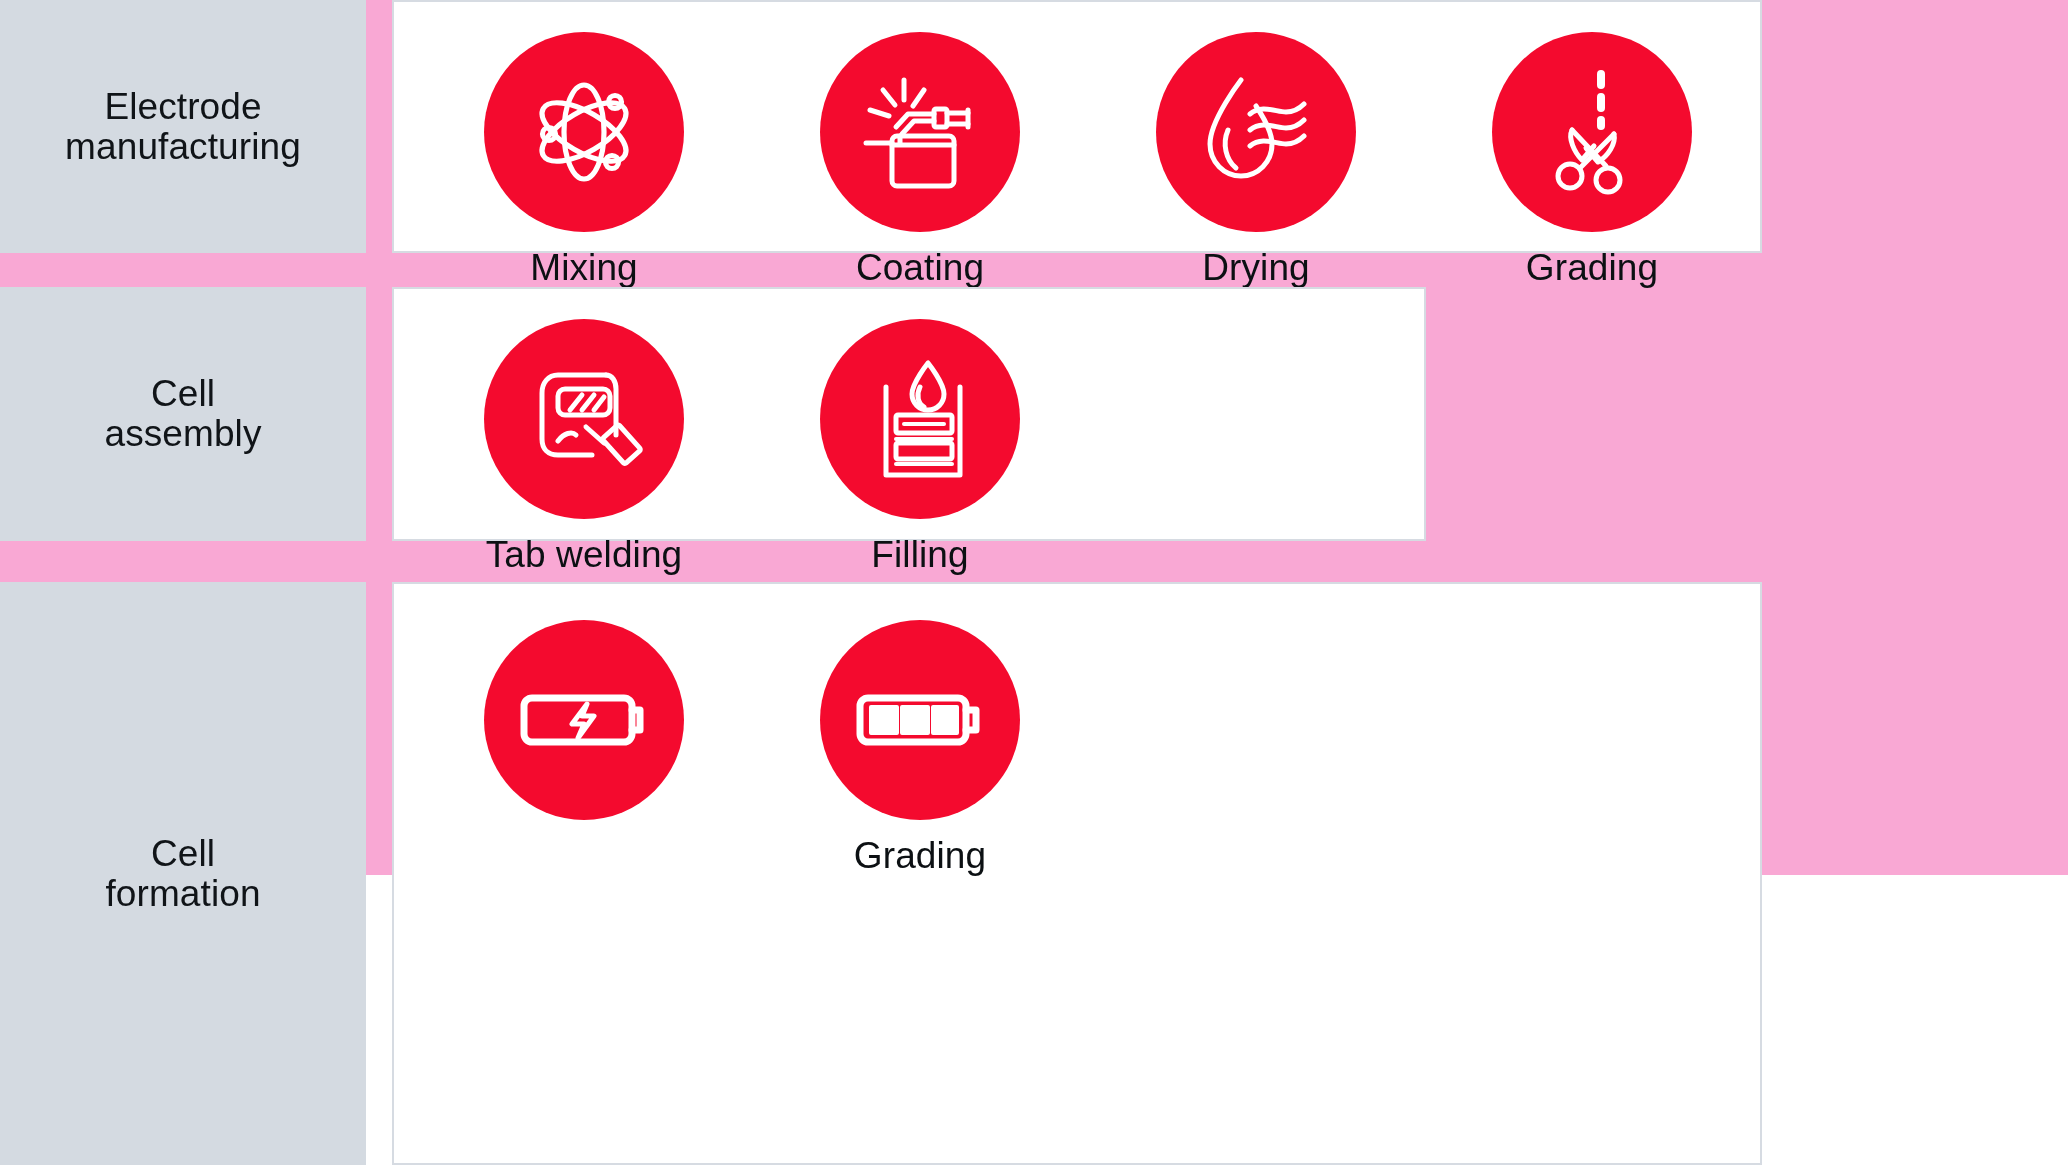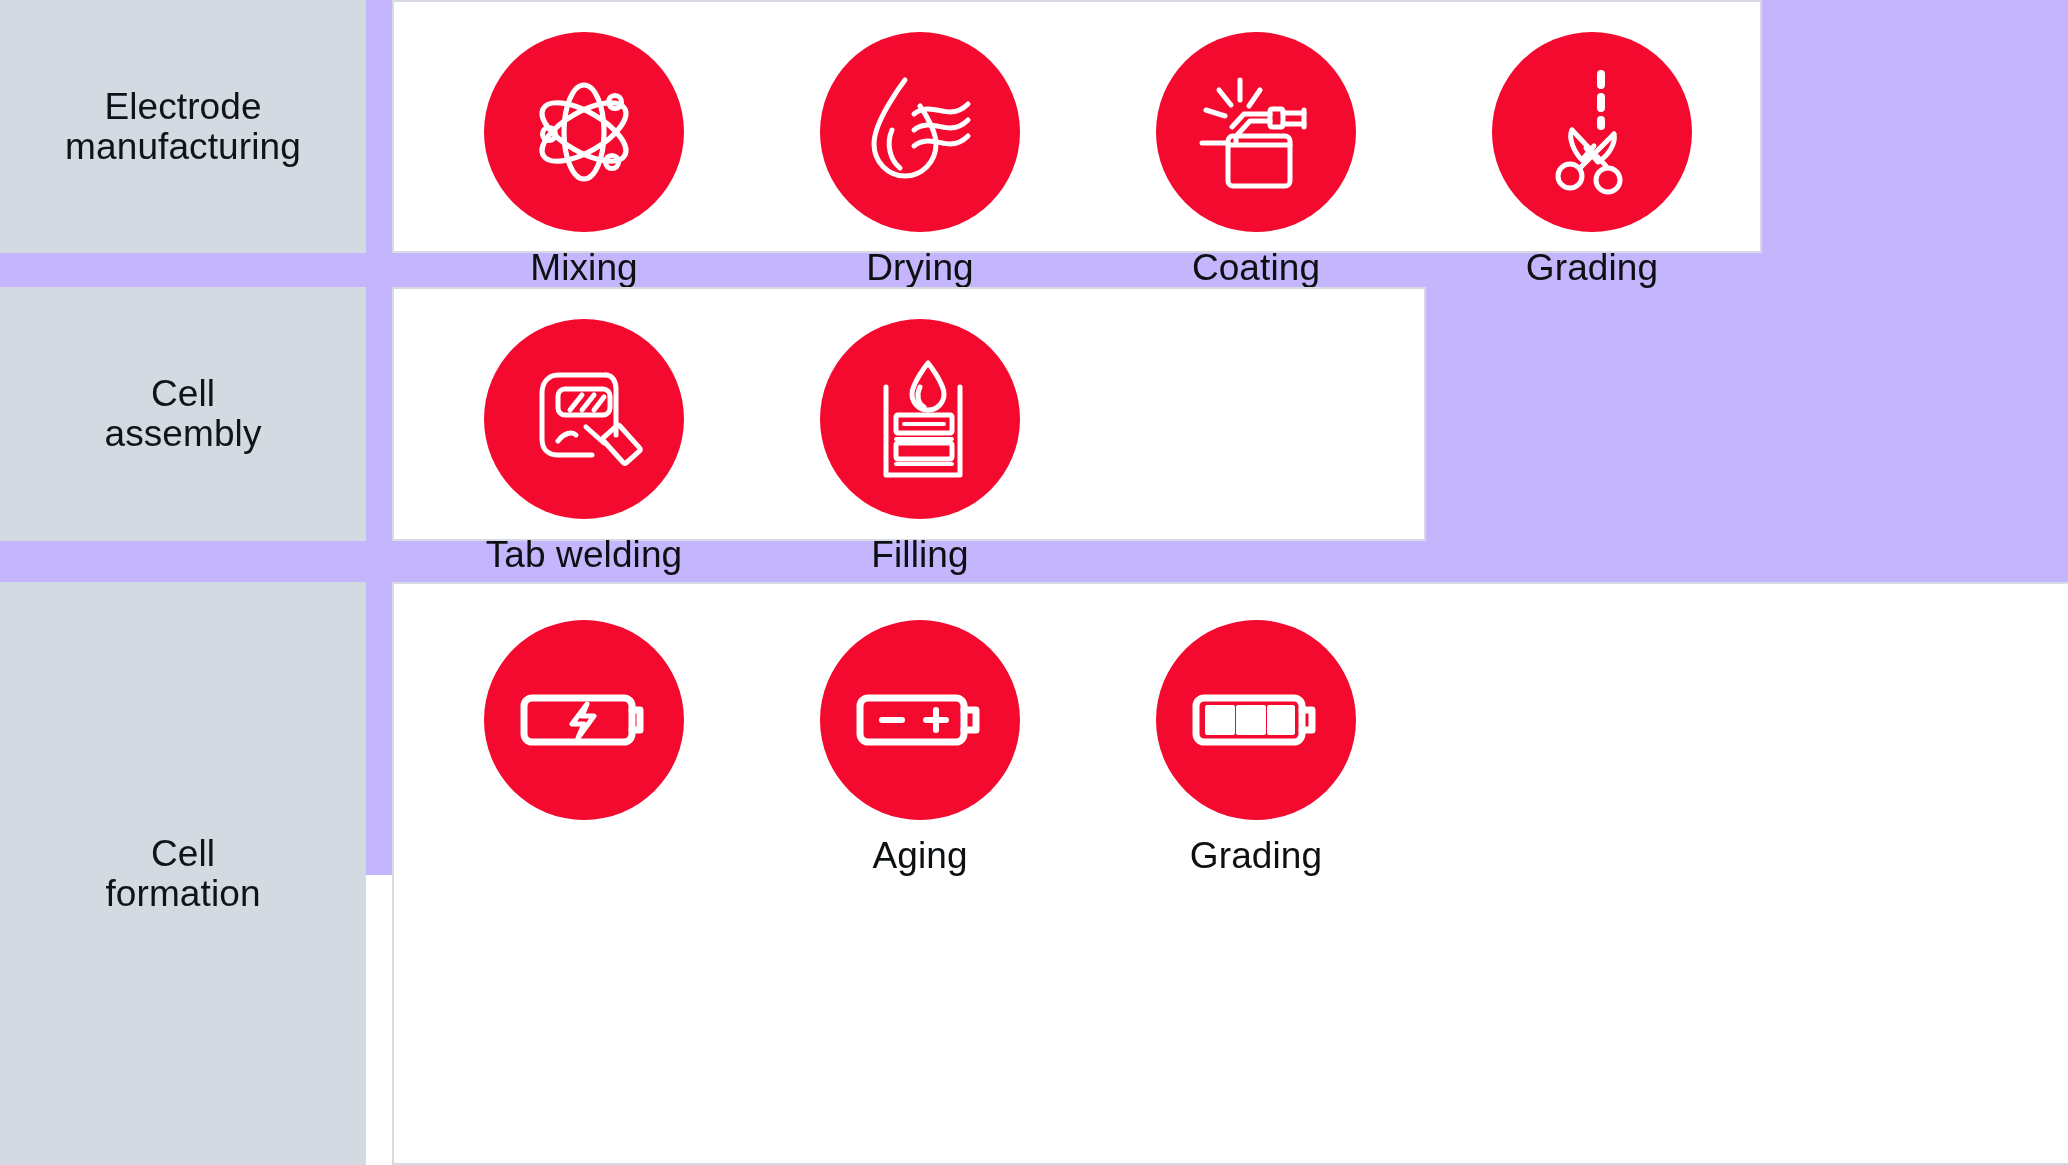--- a/index.html
+++ b/index.html
@@ -7,21 +7,21 @@
     width: 2068px;
     height: 1165px;
     background: #ffffff;
     font-family: "Liberation Sans", sans-serif;
     overflow: hidden;
   }
   #stage {
     position: relative;
     width: 2068px;
     height: 875px;
-    background: #c4b5fd;
+    background: #f9a8d4;
   }
 
   .row {
     position: absolute;
     left: 0;
     display: flex;
     align-items: stretch;
   }
 
   .row-label {
@@ -120,52 +120,52 @@
             <circle cx="29" cy="66" r="6.5"></circle>
             <circle cx="92" cy="94" r="6.5"></circle>
           </svg>
         </div>
         <div class="stage-name">Mixing</div>
       </div>
 
       <div class="stage-cell">
         <div class="icon-circle">
           <svg width="128" height="128" viewBox="0 0 128 128" fill="none" stroke="#ffffff" stroke-width="5" stroke-linecap="round" stroke-linejoin="round">
-            <path d="M49 12 C49 12 18 52 18 76 C18 94 32 108 49 108 C66 108 80 94 80 76 C80 66 72 50 64 38"></path>
-            <path d="M36 62 C30 76 34 92 44 100"></path>
-            <path d="M58 46 C70 36 84 44 94 44 C102 44 108 40 112 36"></path>
-            <path d="M58 62 C70 52 84 60 94 60 C102 60 108 56 112 52"></path>
-            <path d="M58 78 C70 68 84 76 94 76 C102 76 108 72 112 68"></path>
-          </svg>
-        </div>
-        <div class="stage-name">Drying</div>
-      </div>
-
-      <div class="stage-cell">
-        <div class="icon-circle">
-          <svg width="128" height="128" viewBox="0 0 128 128" fill="none" stroke="#ffffff" stroke-width="5" stroke-linecap="round" stroke-linejoin="round">
 
             <line x1="48" y1="12" x2="48" y2="32"></line>
             <line x1="27" y1="22" x2="39" y2="37"></line>
             <line x1="14" y1="42" x2="33" y2="48"></line>
             <line x1="68" y1="22" x2="57" y2="38"></line>
 
             <path d="M40 59 L52 46 L78 46"></path>
             <path d="M46 66 L58 53 L78 53"></path>
             <rect x="78" y="41" width="13" height="18" rx="2"></rect>
             <path d="M91 45 L112 45"></path>
             <path d="M91 56 L112 56"></path>
             <path d="M112 42 L112 59"></path>
 
             <rect x="36" y="68" width="62" height="50" rx="5"></rect>
             <path d="M44 68 L44 77 M36 77 L98 77"></path>
             <line x1="10" y1="75" x2="36" y2="75"></line>
           </svg>
         </div>
         <div class="stage-name">Coating</div>
+      </div>
+
+      <div class="stage-cell">
+        <div class="icon-circle">
+          <svg width="128" height="128" viewBox="0 0 128 128" fill="none" stroke="#ffffff" stroke-width="5" stroke-linecap="round" stroke-linejoin="round">
+            <path d="M49 12 C49 12 18 52 18 76 C18 94 32 108 49 108 C66 108 80 94 80 76 C80 66 72 50 64 38"></path>
+            <path d="M36 62 C30 76 34 92 44 100"></path>
+            <path d="M58 46 C70 36 84 44 94 44 C102 44 108 40 112 36"></path>
+            <path d="M58 62 C70 52 84 60 94 60 C102 60 108 56 112 52"></path>
+            <path d="M58 78 C70 68 84 76 94 76 C102 76 108 72 112 68"></path>
+          </svg>
+        </div>
+        <div class="stage-name">Drying</div>
       </div>
 
 
       <div class="stage-cell">
         <div class="icon-circle">
           <svg width="128" height="128" viewBox="0 0 128 128" fill="none" stroke="#ffffff" stroke-width="5" stroke-linecap="round" stroke-linejoin="round">
             <line x1="73" y1="6" x2="73" y2="58" stroke-width="8" stroke-dasharray="11 12"></line>
             <path d="M44 62 C40 70 46 84 54 92 L66 78"></path>
             <path d="M86 66 C88 76 80 88 70 94 L58 80"></path>
             <path d="M44 62 L78 98"></path>
@@ -243,32 +243,20 @@
       <div class="stage-cell">
         <div class="icon-circle">
           <svg width="140" height="140" viewBox="0 0 140 140" fill="none" stroke="#ffffff" stroke-width="7" stroke-linejoin="round" stroke-linecap="round">
             <rect x="10" y="48" width="108" height="44" rx="8"></rect>
             <path d="M118 60 L126 60 L126 80 L118 80" fill="none"></path>
             <path d="M73 54 L58 74 L70 74 L64 88 L80 66 L68 66 Z" stroke-width="5"></path>
           </svg>
         </div>
       </div>
 
-      <div class="stage-cell">
-        <div class="icon-circle">
-          <svg width="140" height="140" viewBox="0 0 140 140" fill="none" stroke="#ffffff" stroke-width="7" stroke-linejoin="round" stroke-linecap="round">
-            <rect x="10" y="48" width="104" height="44" rx="8"></rect>
-            <path d="M114 60 L126 60 L126 80 L114 80" fill="none"></path>
-            <line x1="32" y1="70" x2="52" y2="70" stroke-width="6"></line>
-            <line x1="76" y1="70" x2="96" y2="70" stroke-width="6"></line>
-            <line x1="86" y1="60" x2="86" y2="80" stroke-width="6"></line>
-          </svg>
-        </div>
-        <div class="stage-name">Aging</div>
-      </div>
 
       <div class="stage-cell">
         <div class="icon-circle">
           <svg width="140" height="140" viewBox="0 0 140 140" fill="none" stroke="#ffffff" stroke-width="7" stroke-linejoin="round" stroke-linecap="round">
             <rect x="10" y="48" width="106" height="44" rx="8"></rect>
             <path d="M116 60 L126 60 L126 80 L116 80" fill="none"></path>
             <rect x="21" y="57" width="26" height="26" fill="#ffffff" stroke-width="4"></rect>
             <rect x="52" y="57" width="26" height="26" fill="#ffffff" stroke-width="4"></rect>
             <rect x="83" y="57" width="24" height="26" fill="#ffffff" stroke-width="4"></rect>
           </svg>

